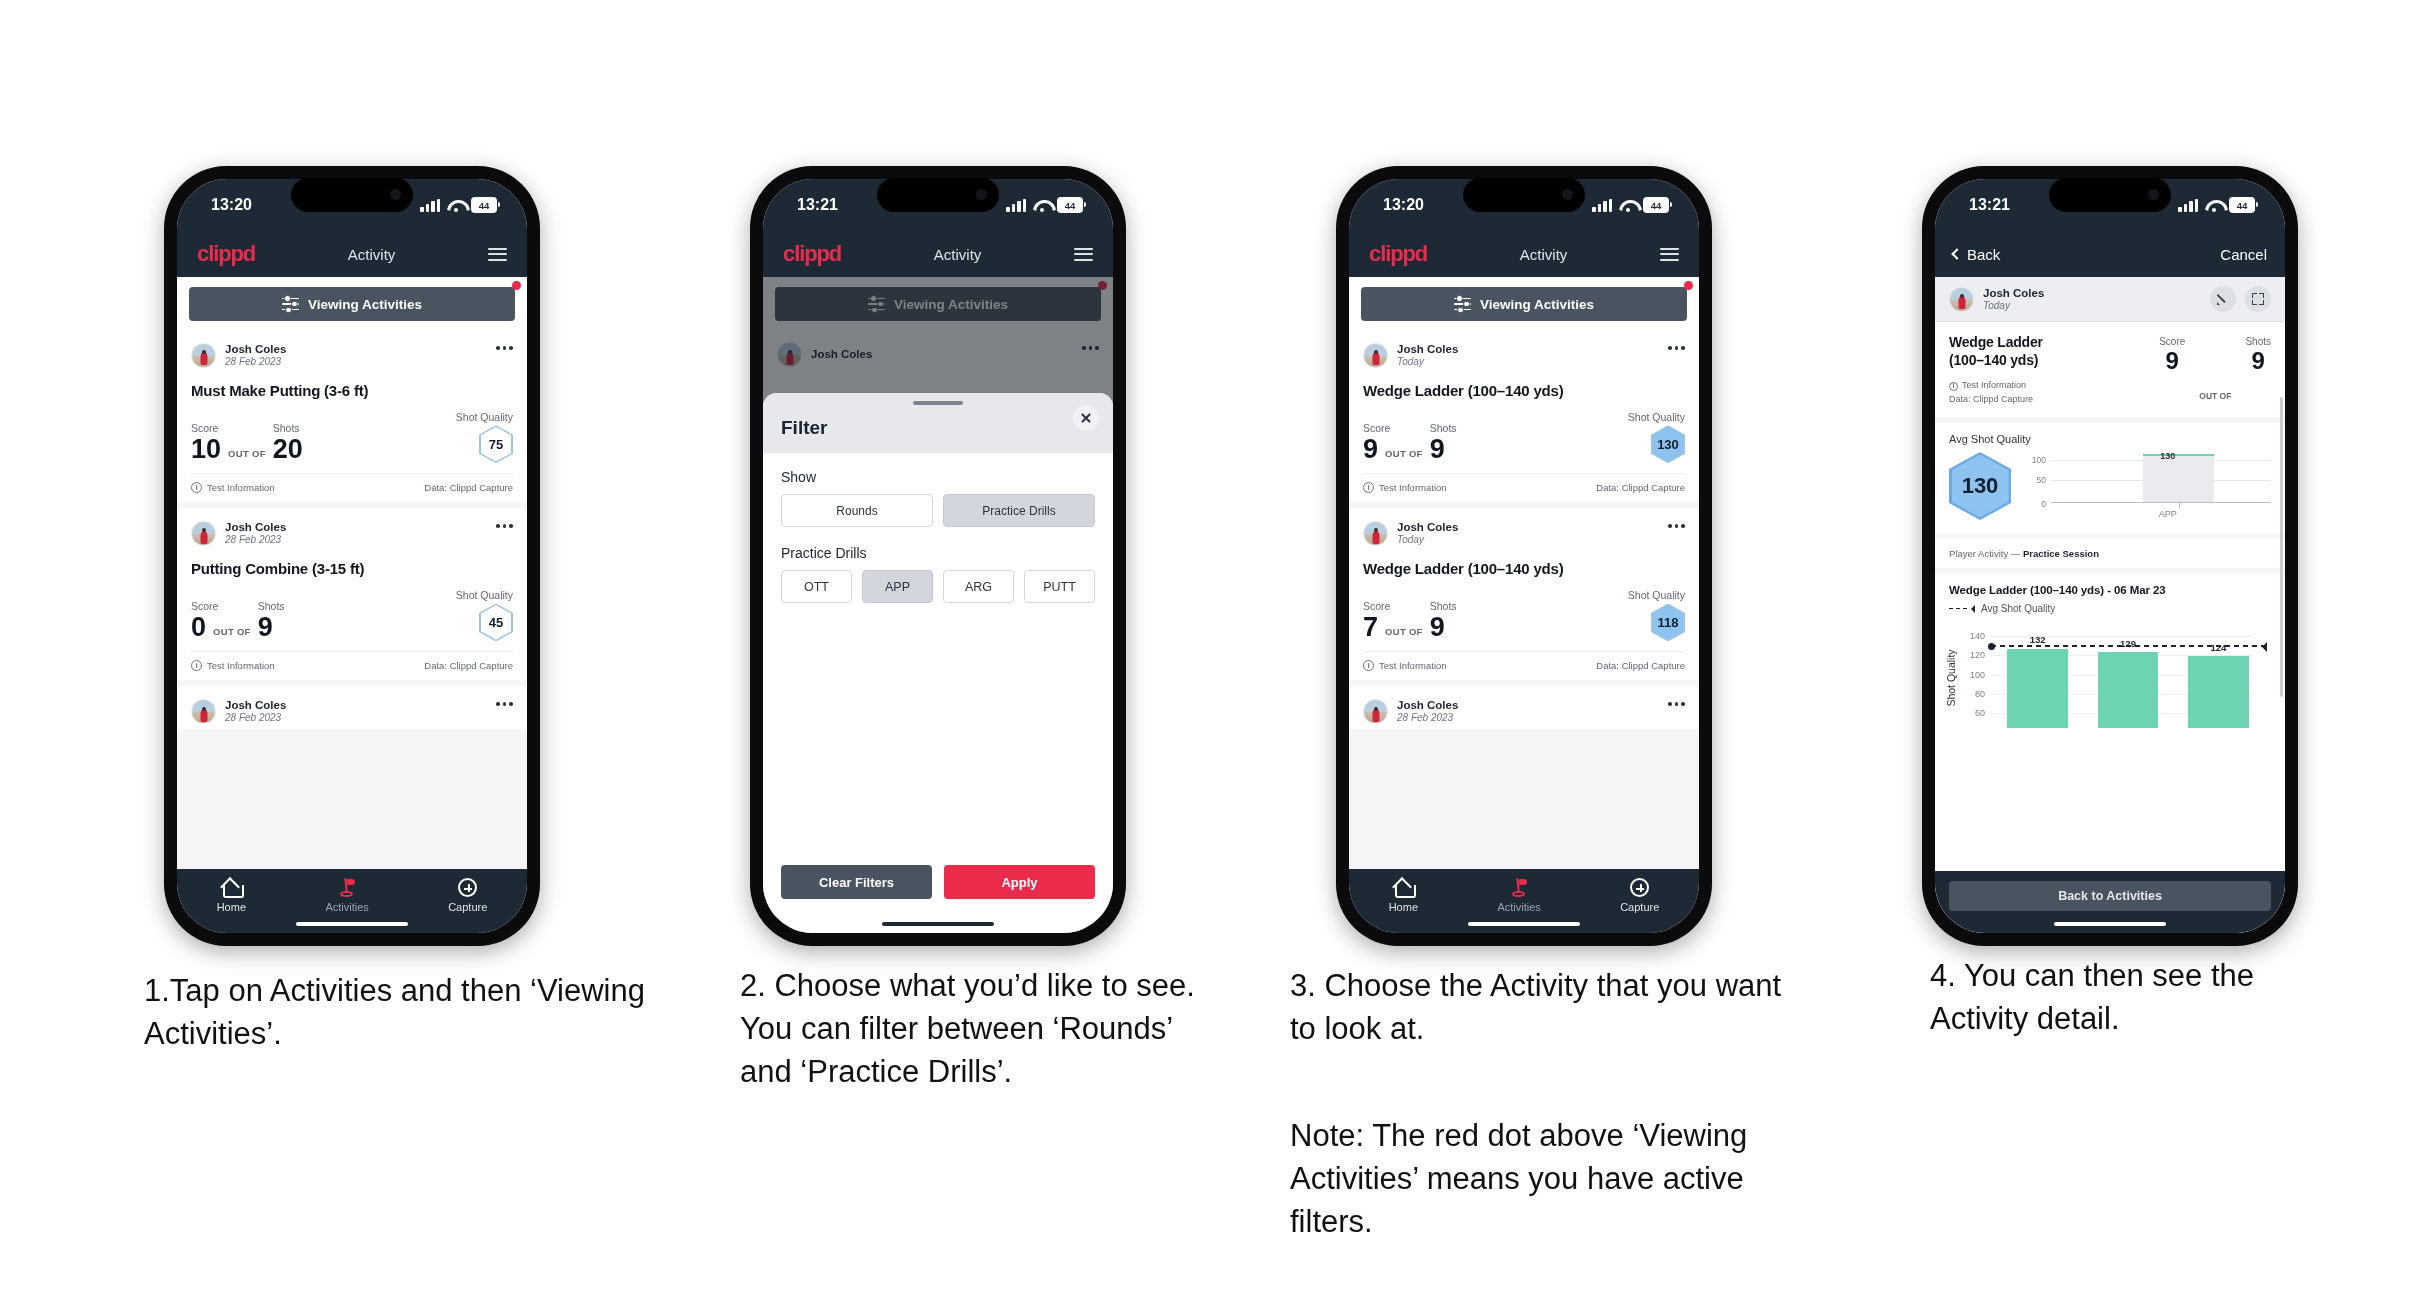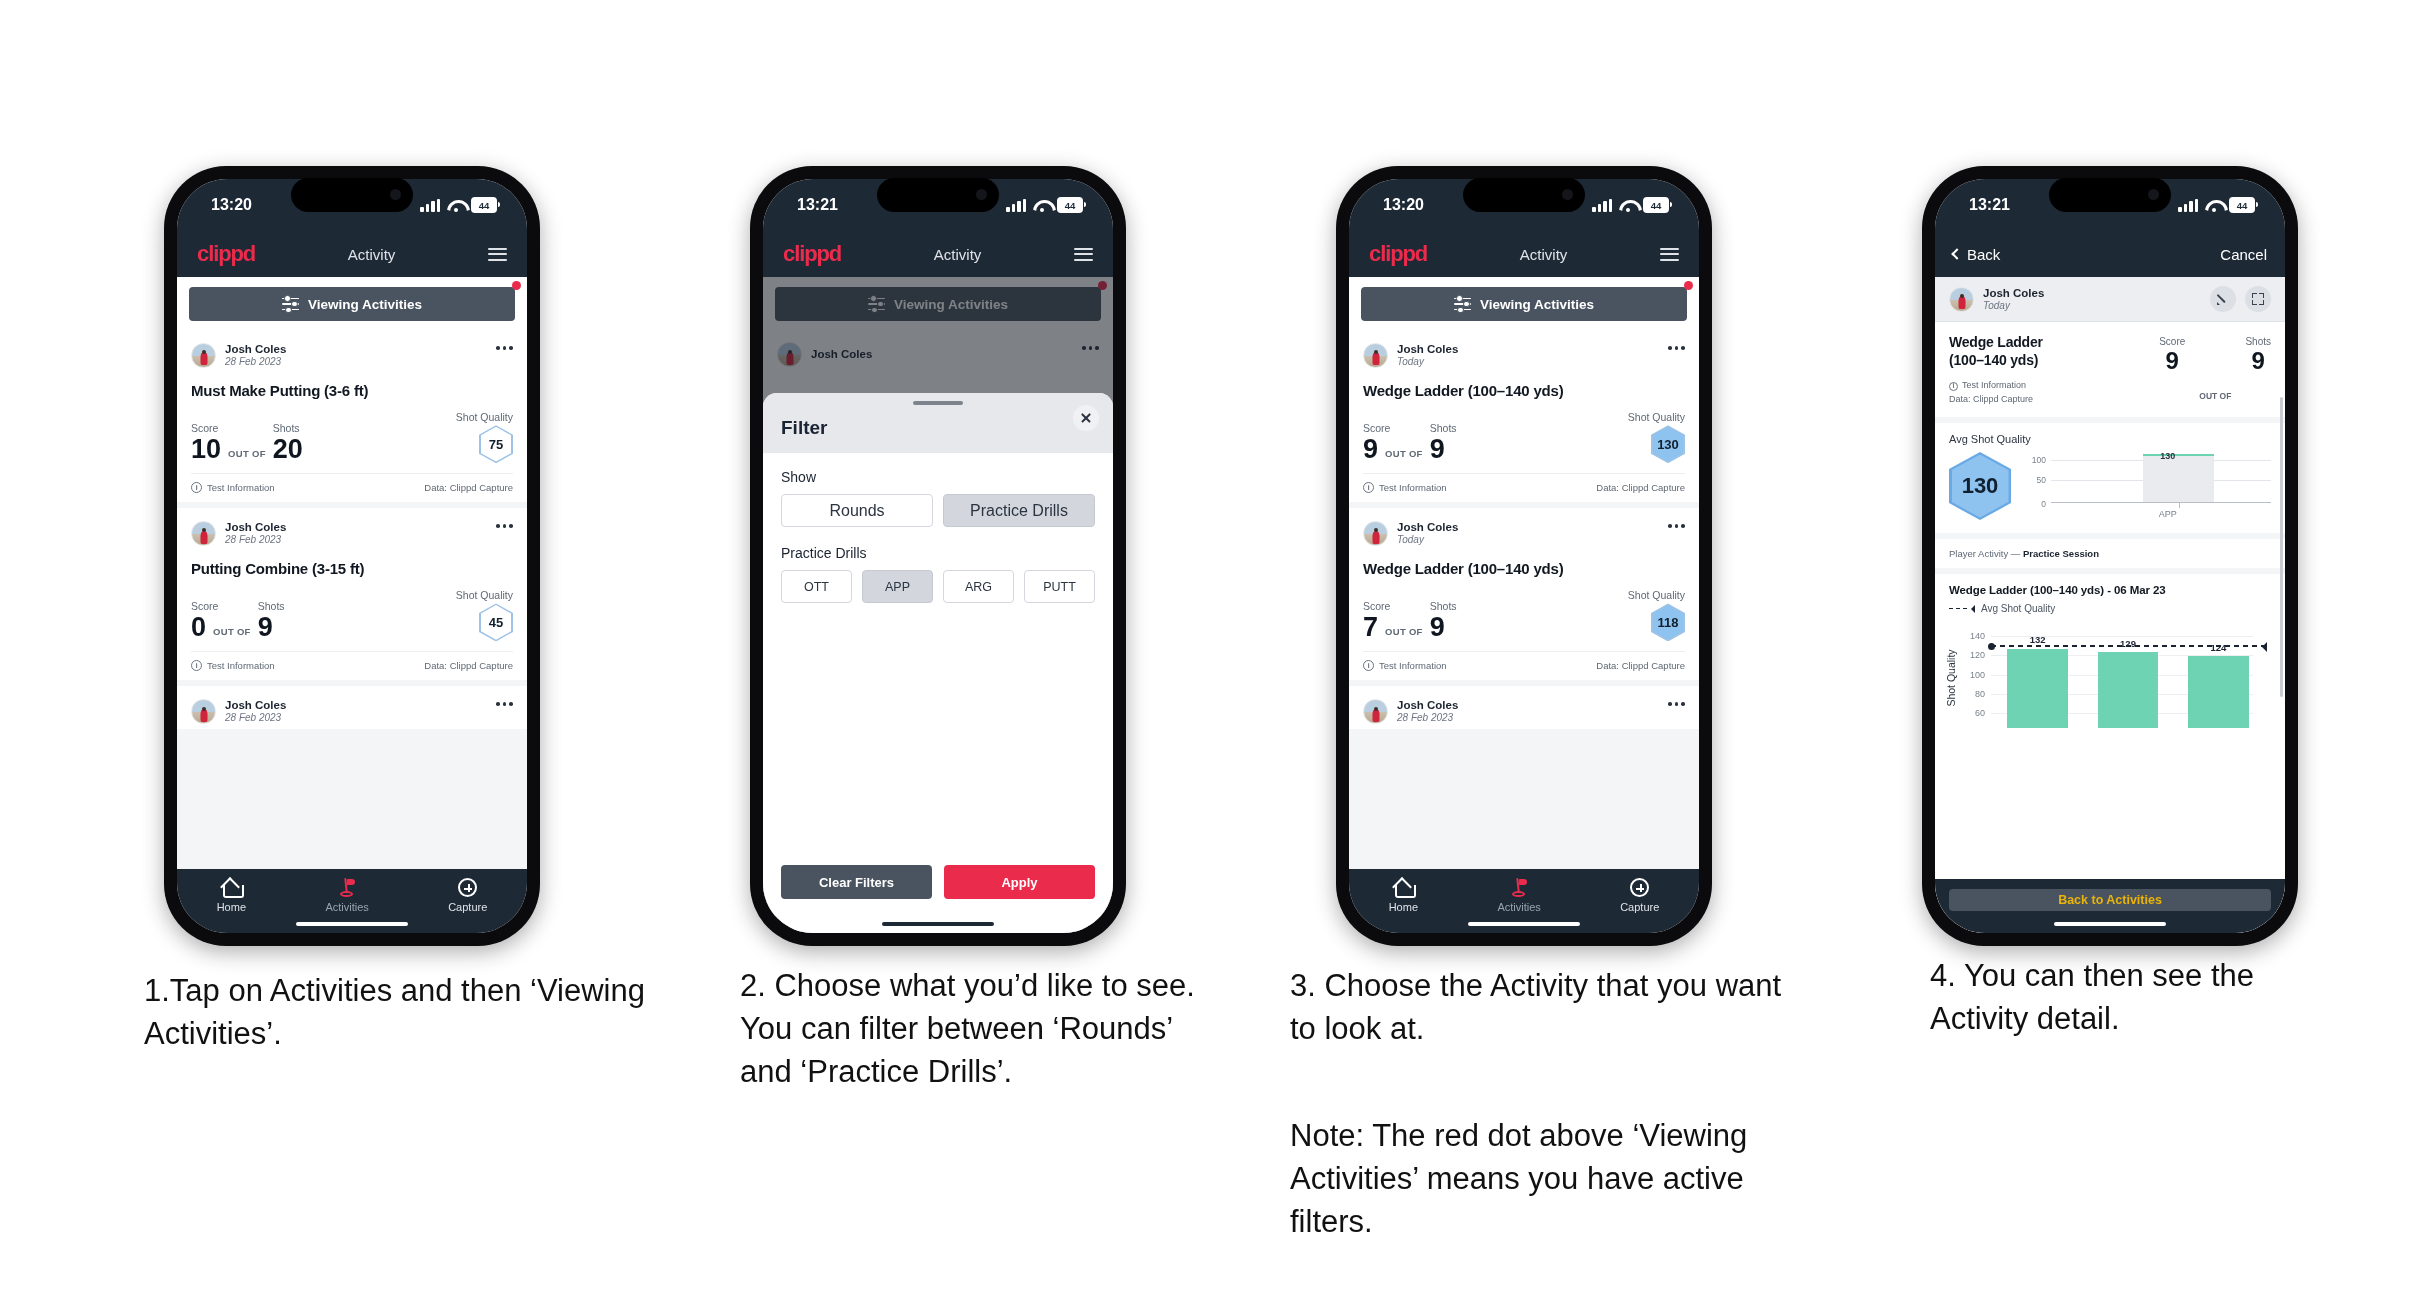--- a/index.html
+++ b/index.html
@@ -203,21 +203,21 @@
   }
   .closebtn span{position:relative;width:12px;height:12px;display:block}
   .closebtn span:before,.closebtn span:after{content:"";position:absolute;left:0;top:5px;width:12px;height:1.8px;background:#2b3440;border-radius:1px}
   .closebtn span:before{transform:rotate(45deg)} .closebtn span:after{transform:rotate(-45deg)}
   .sheet-body { flex:1; padding:16px 18px; }
   .sec-lab { font-size:14px; font-weight:normal; color:#1a2331; margin-bottom:9px; }
   .seg2 { display:flex; gap:10px; margin-bottom:18px; }
   .seg2 .opt {
     flex:1; height:33px; border:1px solid #d3d7dd; border-radius:4px;
     display:flex;align-items:center;justify-content:center;
-    font-size:16px; color:#2b3440; background:#fff;
+    font-size:12px; color:#2b3440; background:#fff;
   }
   .seg2 .opt.sel { background:#d3d7dd; border-color:#c5cad1; }
   .seg4 { display:flex; gap:10px; }
   .seg4 .opt {
     flex:1; height:33px; border:1px solid #d3d7dd; border-radius:4px;
     display:flex;align-items:center;justify-content:center;
     font-size:12.5px; color:#2b3440; background:#fff;
   }
   .seg4 .opt.sel { background:#d3d7dd; border-color:#c5cad1; }
   .sheet-foot { display:flex; gap:12px; padding: 0 18px 34px; }
@@ -289,22 +289,22 @@
   .bc-ylabel{position:absolute;left:2px;top:50%;transform:translate(-50%,-50%) rotate(-90deg);
     transform-origin:center;font-size:10.5px;color:#2b3440;white-space:nowrap}
   .avgline{position:absolute;left:0;right:0;height:2px;
     background:repeating-linear-gradient(to right,#1a2331 0 5px,transparent 5px 9px)}
   .avgline:before{content:"";position:absolute;left:-3px;top:-2.5px;width:7px;height:7px;border-radius:50%;background:#1a2331}
   .avgline:after{content:"";position:absolute;right:-2px;top:-3.5px;border:5px solid transparent;border-right-color:#1a2331}
 
   .scrollbar{position:absolute;right:2px;top:120px;width:3px;height:300px;background:#c8ccd2;border-radius:2px;z-index:15}
 
   .backbtn-wrap{position:absolute;left:0;right:0;bottom:0;background:#1e2936;padding:10px 14px 22px;}
-  .backbtn{height:22px;background:#4a5461;border-radius:4px;display:flex;align-items:center;justify-content:center;
-    color:#eab308;font-size:12.5px;font-weight:bold}
+  .backbtn{height:30px;background:#4a5461;border-radius:4px;display:flex;align-items:center;justify-content:center;
+    color:#e5e5e5;font-size:12.5px;font-weight:bold}
 
   
   .caption {
     position:absolute; color:#111; font-size:31px; line-height:1.38;
     font-family:"Liberation Sans", sans-serif;
   }
 </style>
 </head>
 <body>
 

